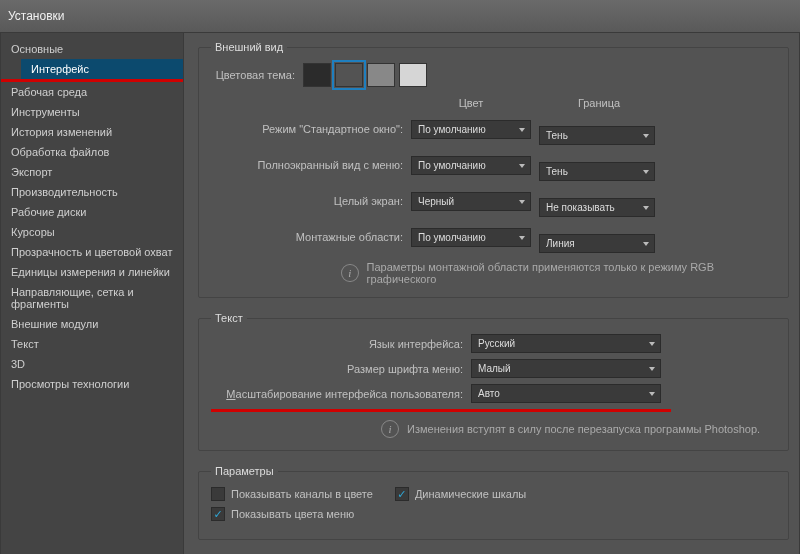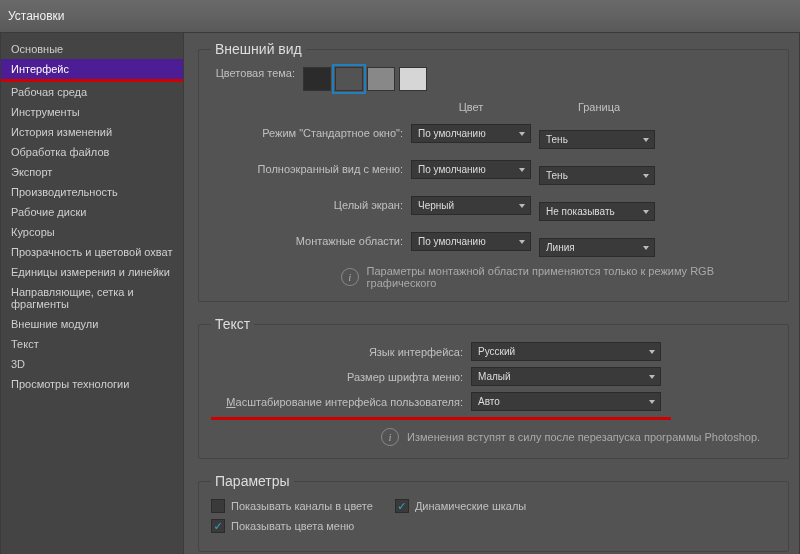--- a/index.html
+++ b/index.html
@@ -35,46 +35,48 @@
     border-right: 1px solid #3a3a3a;
     padding-top: 6px;
   }
   .sidebar-item {
     padding: 4px 10px;
     color: #cfcfcf;
     cursor: pointer;
     font-size: 11px;
   }
   .sidebar-item.selected {
-    background: #4c1d95;
+    background: #0c4a6e;
     color: #fff;
+    margin-left: 20px;
   }
   .redline-sidebar {
     height: 3px;
     background: #d00000;
     margin: 0;
   }
   .main {
     flex: 1;
     padding: 8px 10px 8px 14px;
     overflow: hidden;
   }
   fieldset.group {
     border: 1px solid #444;
     border-radius: 2px;
     margin-bottom: 14px;
     padding: 10px 12px 12px 12px;
   }
   fieldset.group legend {
     padding: 0 4px;
     color: #ddd;
-    font-size: 14px;
+    font-size: 11px;
   }
   .row {
     display: flex;
+    align-items: center;
     margin-bottom: 6px;
   }
   .label-col {
     text-align: right;
     padding-right: 8px;
     color: #c0c0c0;
   }
   .swatches {
     display: flex;
     gap: 4px;

